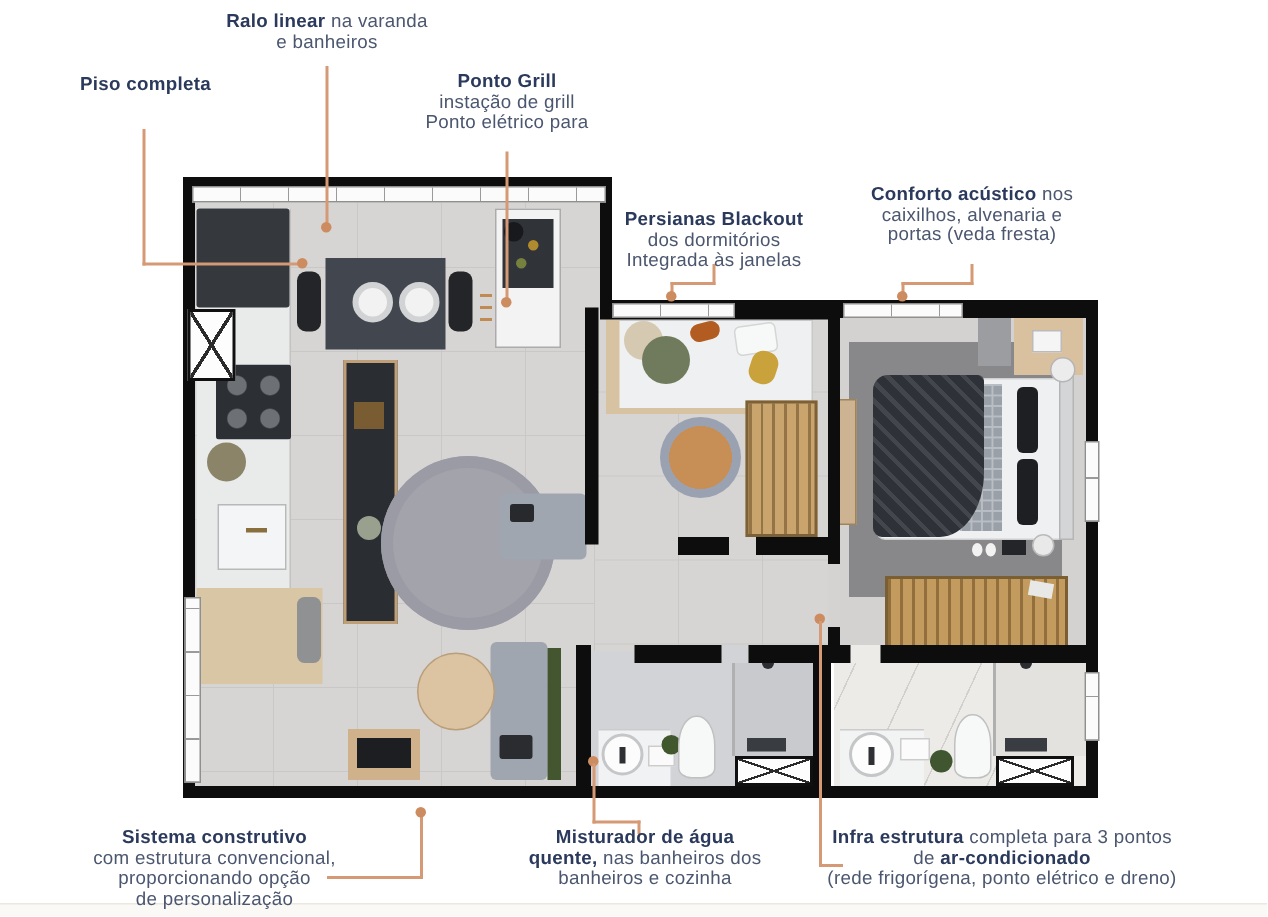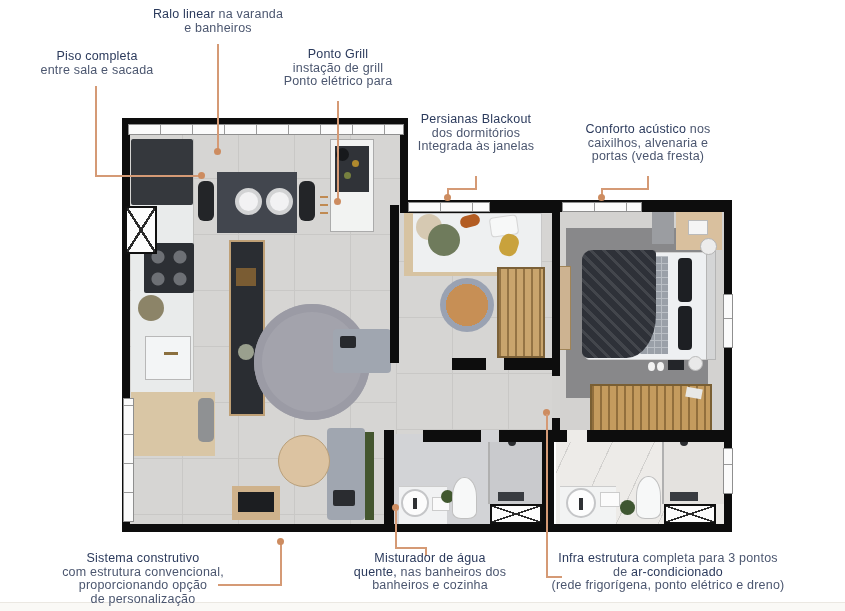--- a/index.html
+++ b/index.html
@@ -1,21 +1,21 @@
 <!DOCTYPE html>
 <html><head>
 <meta charset="utf-8">
 <style>
   html,body{margin:0;padding:0;background:#fff;}
   .stage{position:relative;width:845px;height:611px;background:#ffffff;overflow:hidden;
          font-family:"Liberation Sans",sans-serif;}
   
   .callout{position:absolute;text-align:center;font-size:12.5px;line-height:13.5px;
            letter-spacing:.2px;color:#4b566f;z-index:60;}
-  .callout b{color:#2b3a5c;font-weight:normal;margin-top:44px;}
+  .callout b{color:#2b3a5c;font-weight:bold;margin-top:44px;}
   .cline{white-space:nowrap;}
   
   .lead{position:absolute;background:#d59a75;z-index:55;}
   .dot{position:absolute;width:7px;height:7px;border-radius:50%;background:#cd8c60;z-index:55;}
   
   .floor{position:absolute;background:#d6d5d3;z-index:1;}
   .grid{background-image:linear-gradient(#c9c8c6 1px,transparent 1px),
         linear-gradient(90deg,#c9c8c6 1px,transparent 1px);background-size:56px 56px;}
   .marble{background:#edebe8;background-image:repeating-linear-gradient(115deg,
           transparent 0 16px,rgba(140,140,140,.28) 16px 17px,transparent 17px 38px);}
@@ -198,30 +198,29 @@
   <div class="lead" style="left:546px;top:414px;width:2px;height:164px;"></div>
   <div class="lead" style="left:546px;top:576px;width:16px;height:2px;"></div>
 
   <div class="callout" style="left:128px;top:8px;width:180px;">
     <div class="cline"><b>Ralo linear</b><span> na varanda</span></div>
     <div class="cline">e banheiros</div>
   </div>
 
   <div class="callout" style="left:17px;top:50px;width:160px;">
     <div class="cline"><b>Piso completa</b></div>
-    <div class="cline">entre sala e sacada</div>
   </div>
 
   <div class="callout" style="left:258px;top:48px;width:160px;">
     <div class="cline"><b>Ponto Grill</b></div>
     <div class="cline">instação de grill</div>
     <div class="cline">Ponto elétrico para</div>
   </div>
 
-  <div class="callout" style="left:396px;top:113px;width:160px;">
+  <div class="callout" style="left:396px;top:140px;width:160px;">
     <div class="cline"><b>Persianas Blackout</b></div>
     <div class="cline">dos dormitórios</div>
     <div class="cline">Integrada às janelas</div>
   </div>
 
   <div class="callout" style="left:563px;top:123px;width:170px;">
     <div class="cline"><b>Conforto acústico</b><span> nos</span></div>
     <div class="cline">caixilhos, alvenaria e</div>
     <div class="cline">portas (veda fresta)</div>
   </div>

